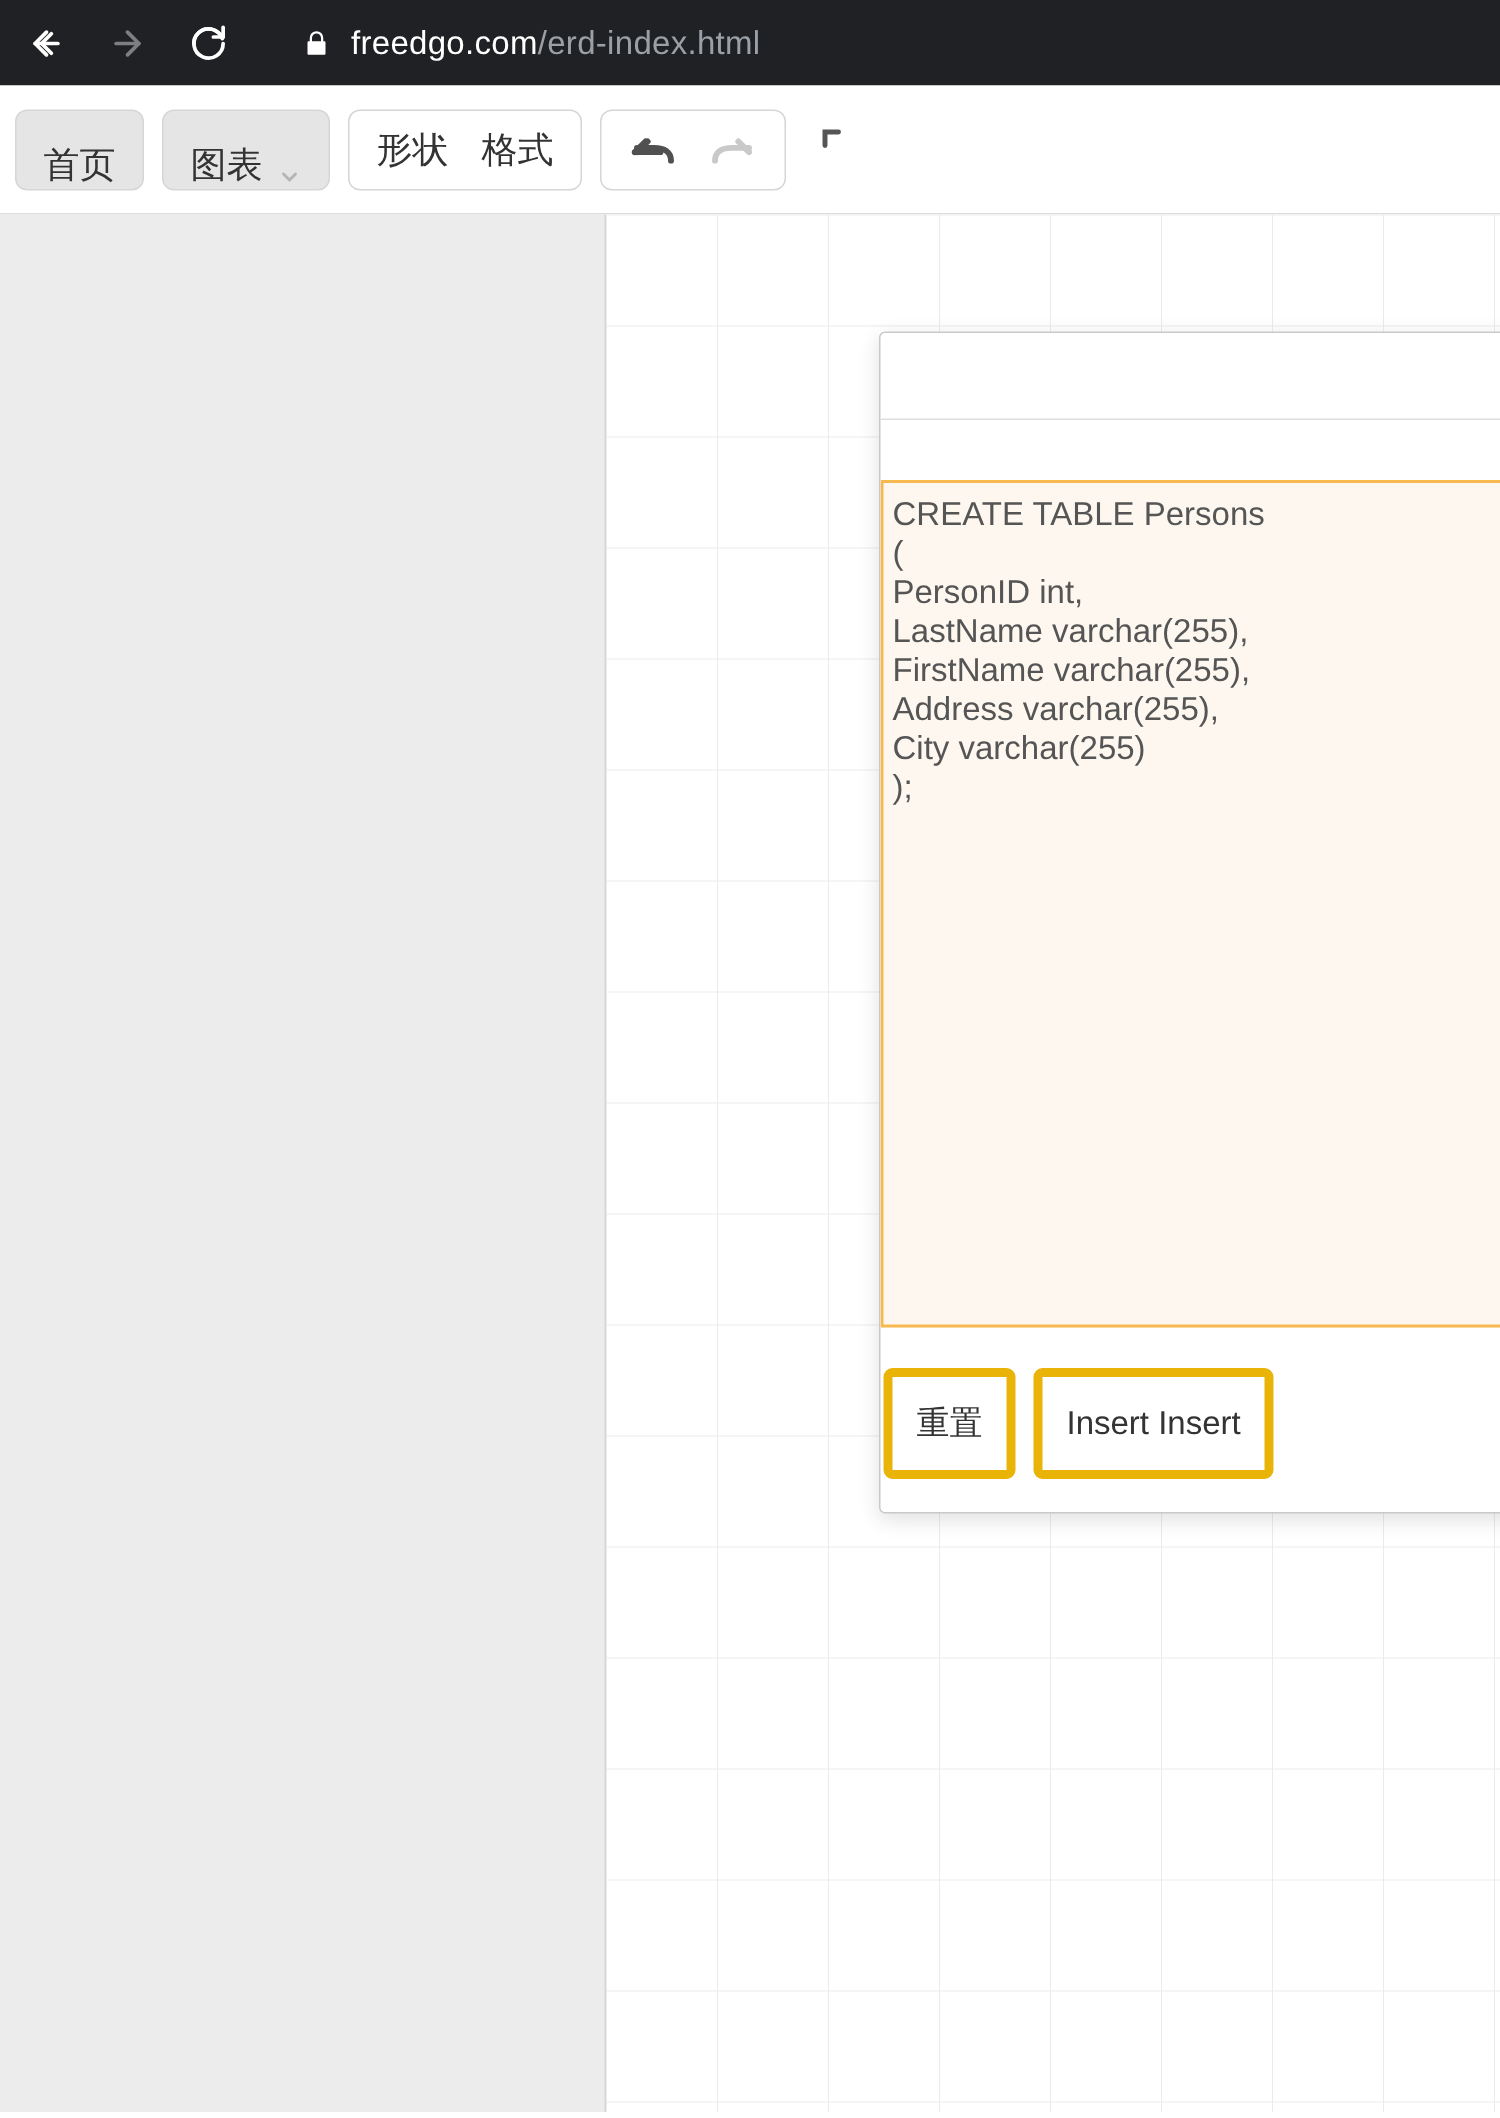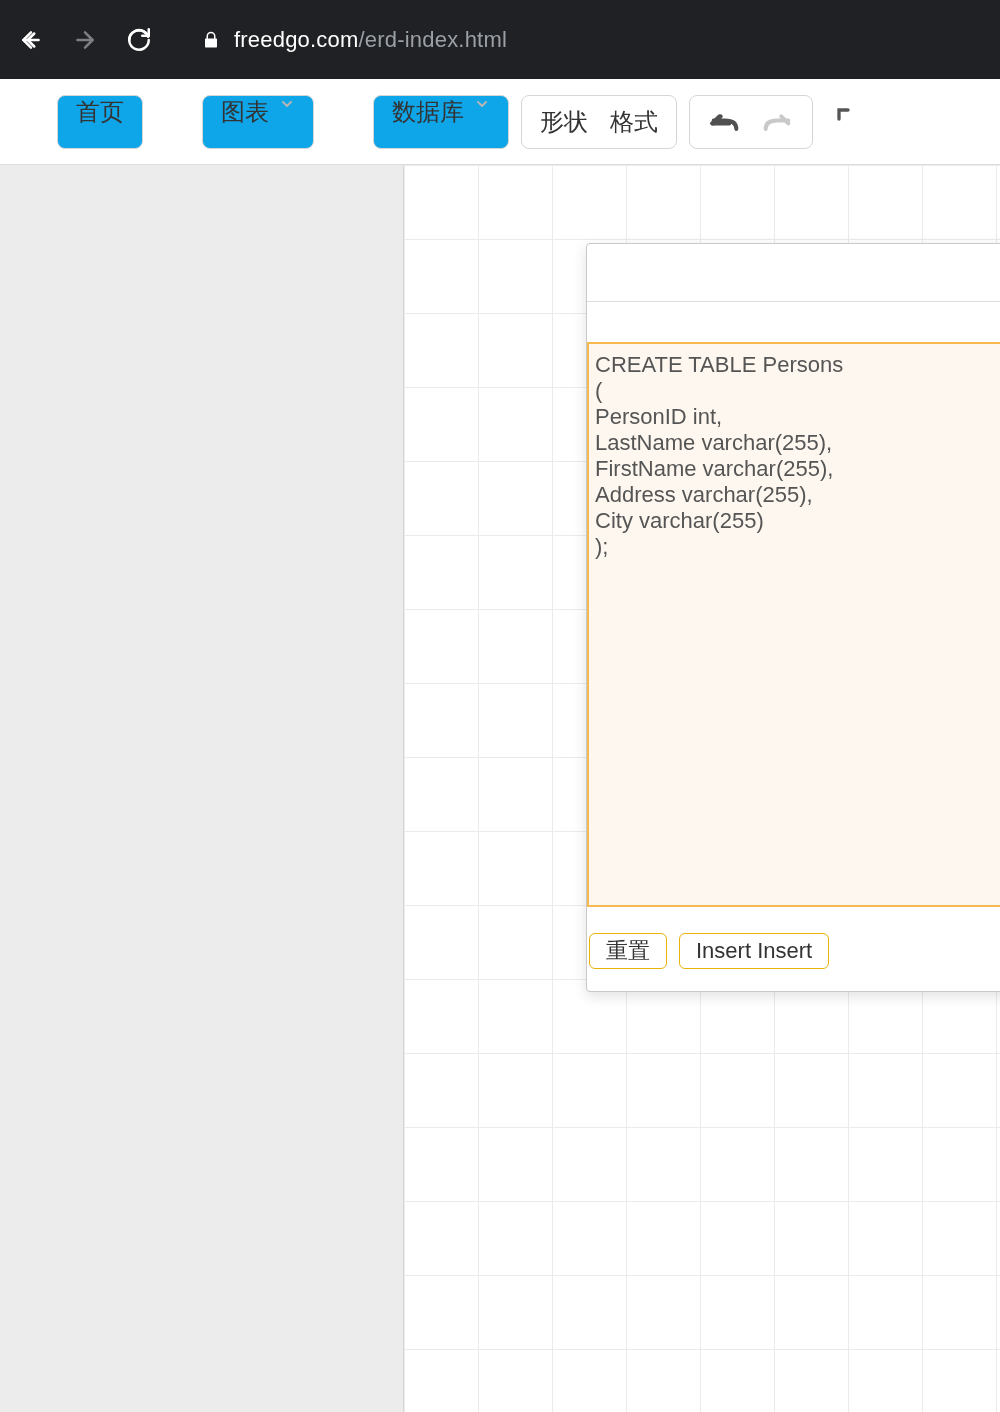--- a/index.html
+++ b/index.html
@@ -4,21 +4,21 @@
   <style>
     * { margin: 0; padding: 0; box-sizing: border-box; }
     body {
       width: 1000px;
       height: 1412px;
       font-family: -apple-system, BlinkMacSystemFont, "Segoe UI", Helvetica, Arial, sans-serif;
       background: #fff;
       overflow: hidden;
     }
     .browser-bar {
-      height: 79px;
+      height: 57px;
       background: #202124;
       display: flex;
       align-items: center;
       padding: 0 18px;
       gap: 20px;
     }
     .nav-icons { display: flex; align-items: center; gap: 28px; }
     .nav-icon { display: flex; align-items: center; justify-content: center; cursor: pointer; }
     .url-section {
       display: flex;
@@ -36,28 +36,27 @@
       display: flex;
       align-items: center;
       padding: 0 10px;
       gap: 12px;
     }
     .tb-btn {
       height: 54px;
       padding: 0 18px;
       border: 1px solid #d6d6d6;
       border-radius: 8px;
-      background: #0ea5e9;
+      background: #e5e5e5;
       font-size: 24px;
       color: #333;
       display: flex;
-      align-items: flex-start;
+      align-items: flex-end;
       gap: 10px;
       cursor: pointer;
-      margin-left: 47px;
     }
     .tb-group {
       height: 54px;
       border: 1px solid #d6d6d6;
       border-radius: 8px;
       background: #fff;
       display: flex;
       align-items: center;
       padding: 0 18px;
       gap: 22px;
@@ -138,22 +137,22 @@
       resize: none;
       white-space: pre;
       overflow: auto;
     }
     .popup-buttons {
       padding: 22px 2px 22px 2px;
       display: flex;
       gap: 12px;
     }
     .popup-btn {
-      padding: 2px 16px;
-      border: 1px solid #eab308;
+      padding: 16px 16px;
+      border: 6px solid #eab308;
       border-radius: 6px;
       background: #fff;
       font-size: 22px;
       color: #333;
       cursor: pointer;
     }
     svg { display: block; }
   </style>
 </head>
 <body>
@@ -197,28 +196,20 @@
     </span>
   </div>
 </div>
 
 <div class="toolbar">
   <button class="tb-btn">
     <span>首页</span>
   </button>
   <button class="tb-btn">
     <span>图表</span>
-    <span class="chevron-down">
-      <svg width="16" height="16" viewBox="0 0 24 24" fill="none" stroke="#b5b5b5" stroke-width="3" stroke-linecap="round" stroke-linejoin="round">
-          <polyline points="6 9 12 15 18 9"></polyline>
-        </svg>
-    </span>
-  </button>
-  <button class="tb-btn">
-    <span>数据库</span>
     <span class="chevron-down">
       <svg width="16" height="16" viewBox="0 0 24 24" fill="none" stroke="#b5b5b5" stroke-width="3" stroke-linecap="round" stroke-linejoin="round">
           <polyline points="6 9 12 15 18 9"></polyline>
         </svg>
     </span>
   </button>
   <div class="tb-group">
     <span class="clickable">形状</span>
     <span class="clickable">格式</span>
   </div>

